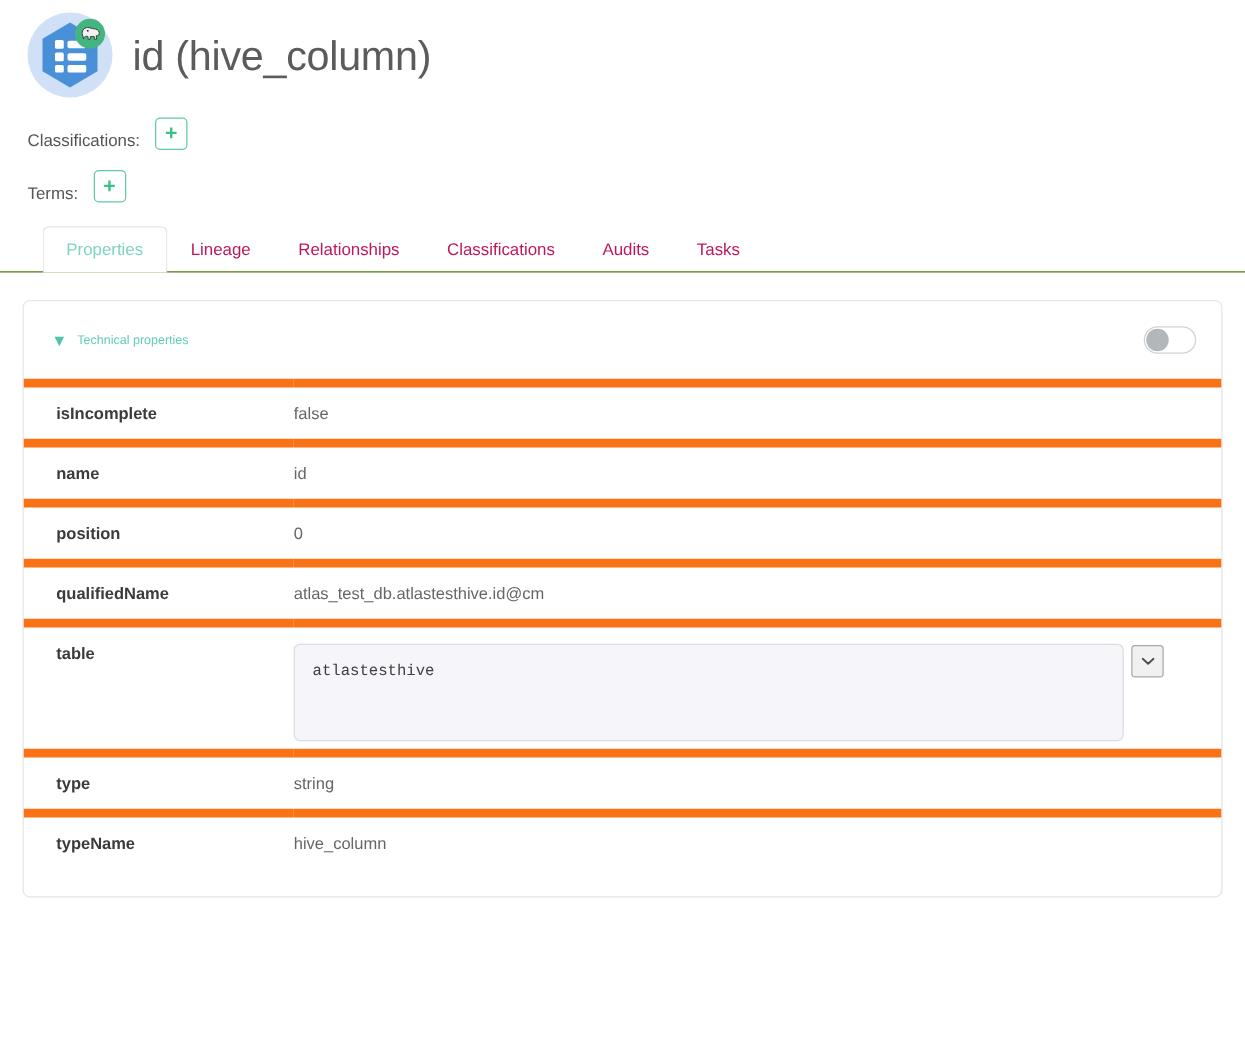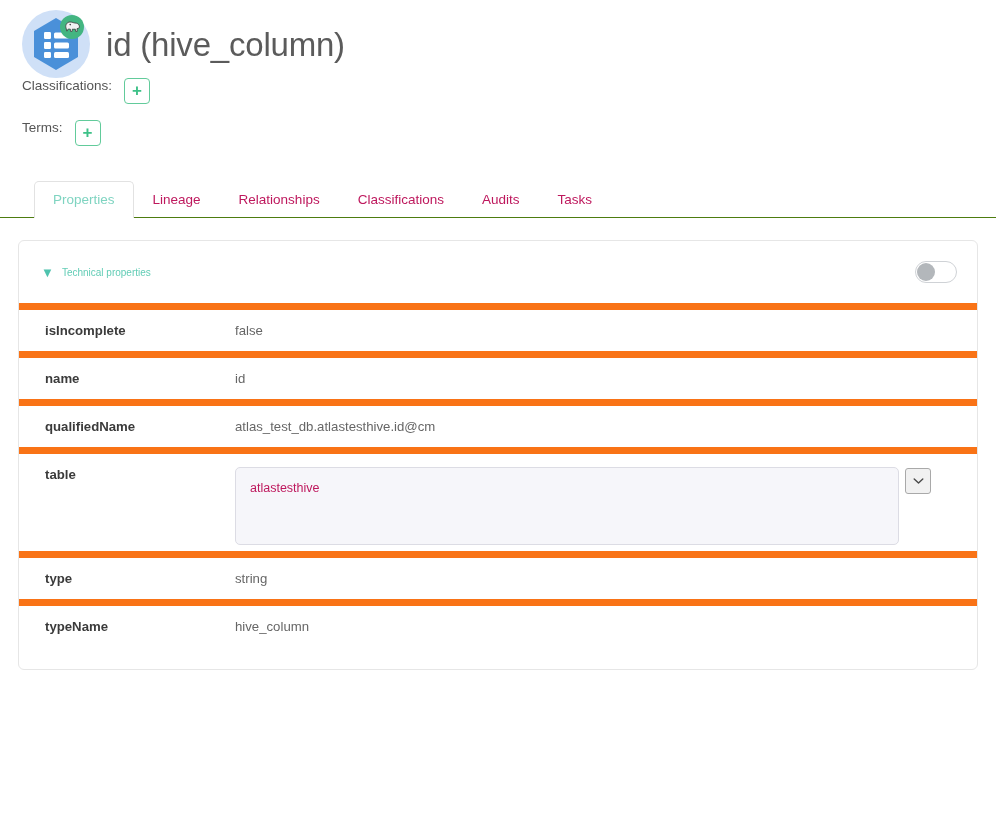--- a/index.html
+++ b/index.html
@@ -53,21 +53,21 @@
     color: #5b5b5b;
     margin-left: 16px;
     letter-spacing: -0.2px;
     white-space: nowrap;
     line-height: 1;
   }
 
   
   .meta-row {
     display: flex;
-    align-items: flex-start;
+    align-items: flex-end;
     padding-left: 22px;
     height: 42px;
   }
   .meta-label {
     font-size: 13.5px;
     color: #555;
     margin-right: 12px;
   }
   .add-btn {
     width: 26px;
@@ -210,23 +210,23 @@
   .ref-box {
     flex: 1 1 auto;
     min-height: 78px;
     background: #f6f6fa;
     border: 1px solid #dcdce4;
     border-radius: 5px;
     padding: 12px 14px;
     box-sizing: border-box;
   }
   .ref-link {
-    font-family: Liberation Sans, sans-serif;
+    font-family: Liberation Mono, monospace;
     font-size: 12.5px;
-    color: #be185d;
+    color: #404040;
     text-decoration: none;
     cursor: pointer;
     text-align: center;
   }
   .ref-toggle {
     flex: 0 0 auto;
     width: 26px;
     height: 26px;
     border: 1px solid #a9a9a9;
     border-radius: 3px;
@@ -303,20 +303,24 @@
     <tbody id="prop-body">
         <tr>
           <td class="prop-key">isIncomplete</td>
           <td class="prop-val">false</td>
         </tr>
         <tr>
           <td class="prop-key">name</td>
           <td class="prop-val">id</td>
         </tr>
         <tr>
+          <td class="prop-key">position</td>
+          <td class="prop-val">0</td>
+        </tr>
+        <tr>
           <td class="prop-key">qualifiedName</td>
           <td class="prop-val">atlas_test_db.atlastesthive.id@cm</td>
         </tr>
         <tr class="tall">
           <td class="prop-key">table</td>
           <td class="prop-val">
             <div class="ref-wrap">
               <div class="ref-box"><a class="ref-link">atlastesthive</a></div>
               <button class="ref-toggle">
                 <svg width="11" height="8" viewBox="0 0 11 8">

